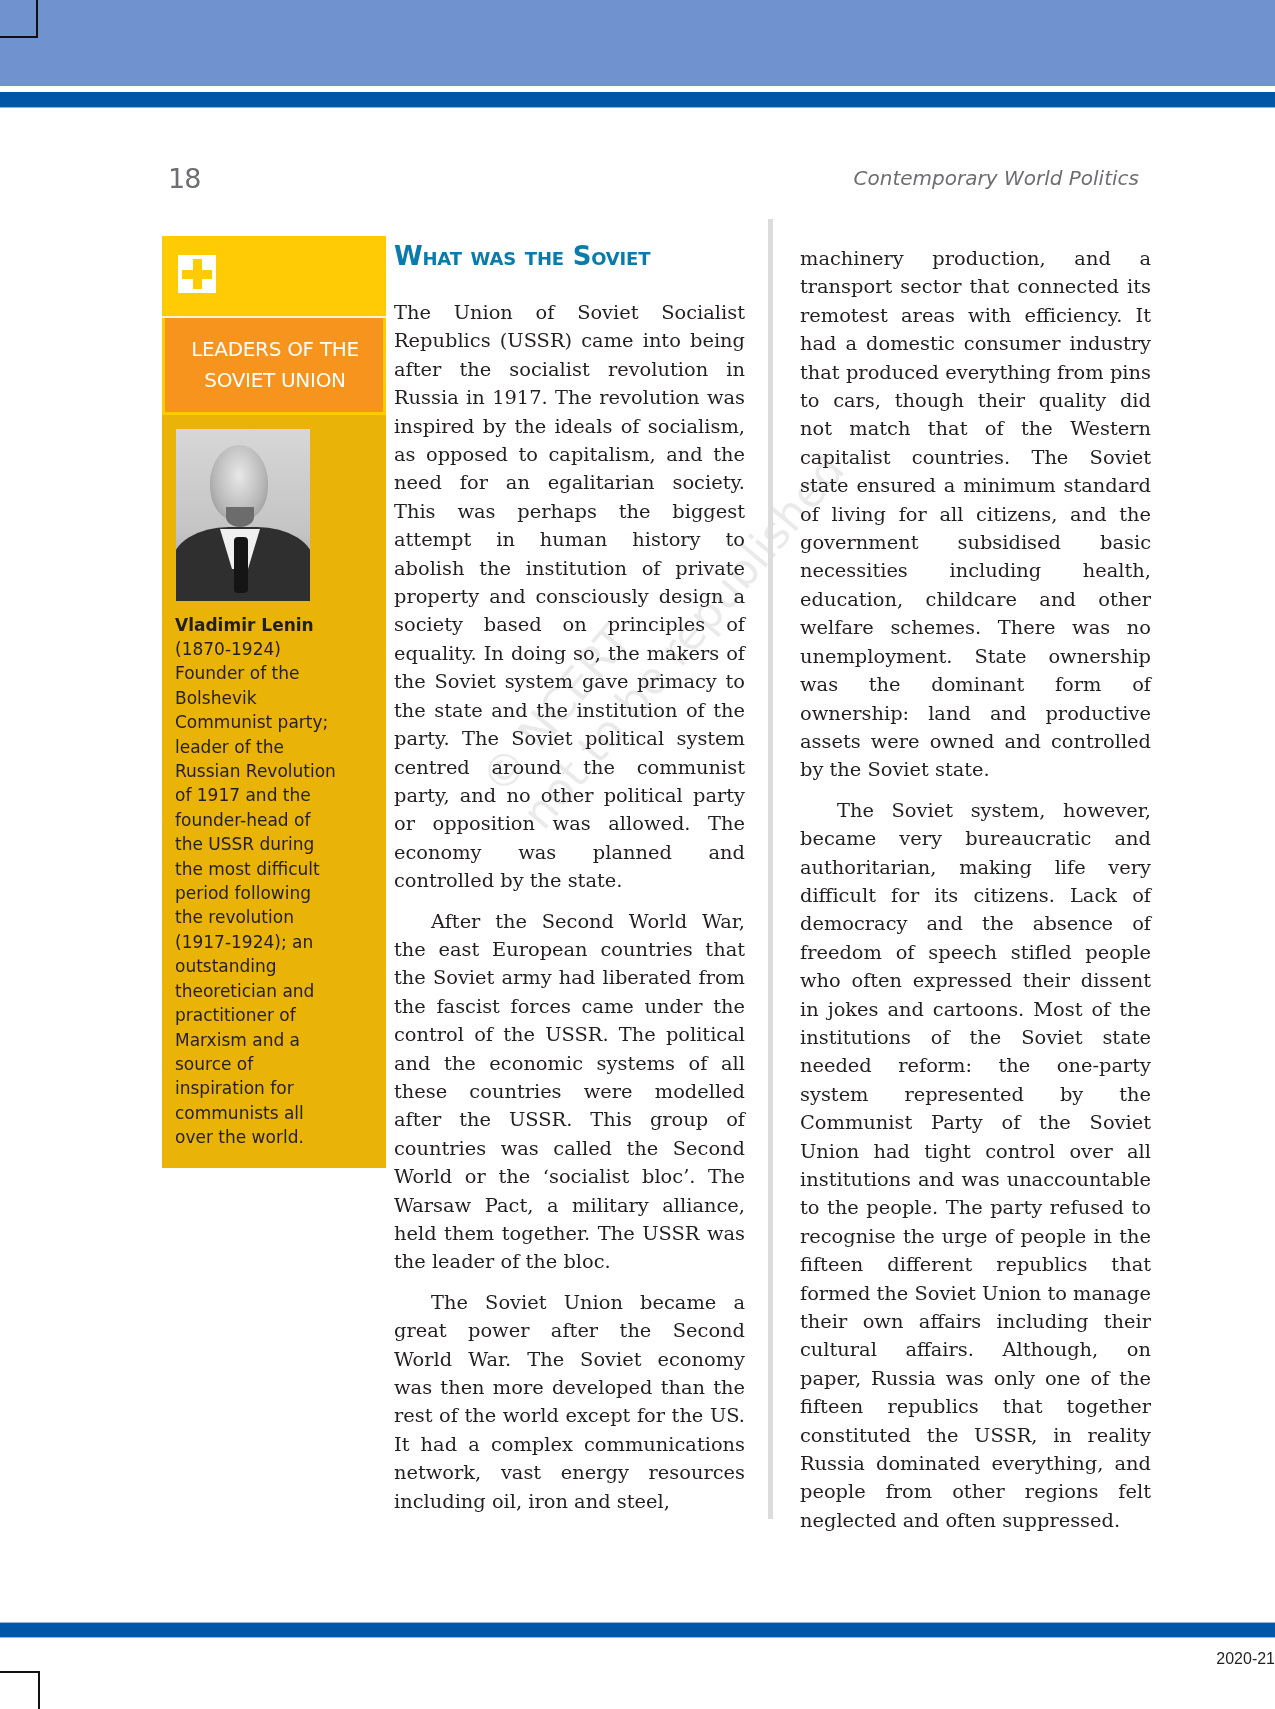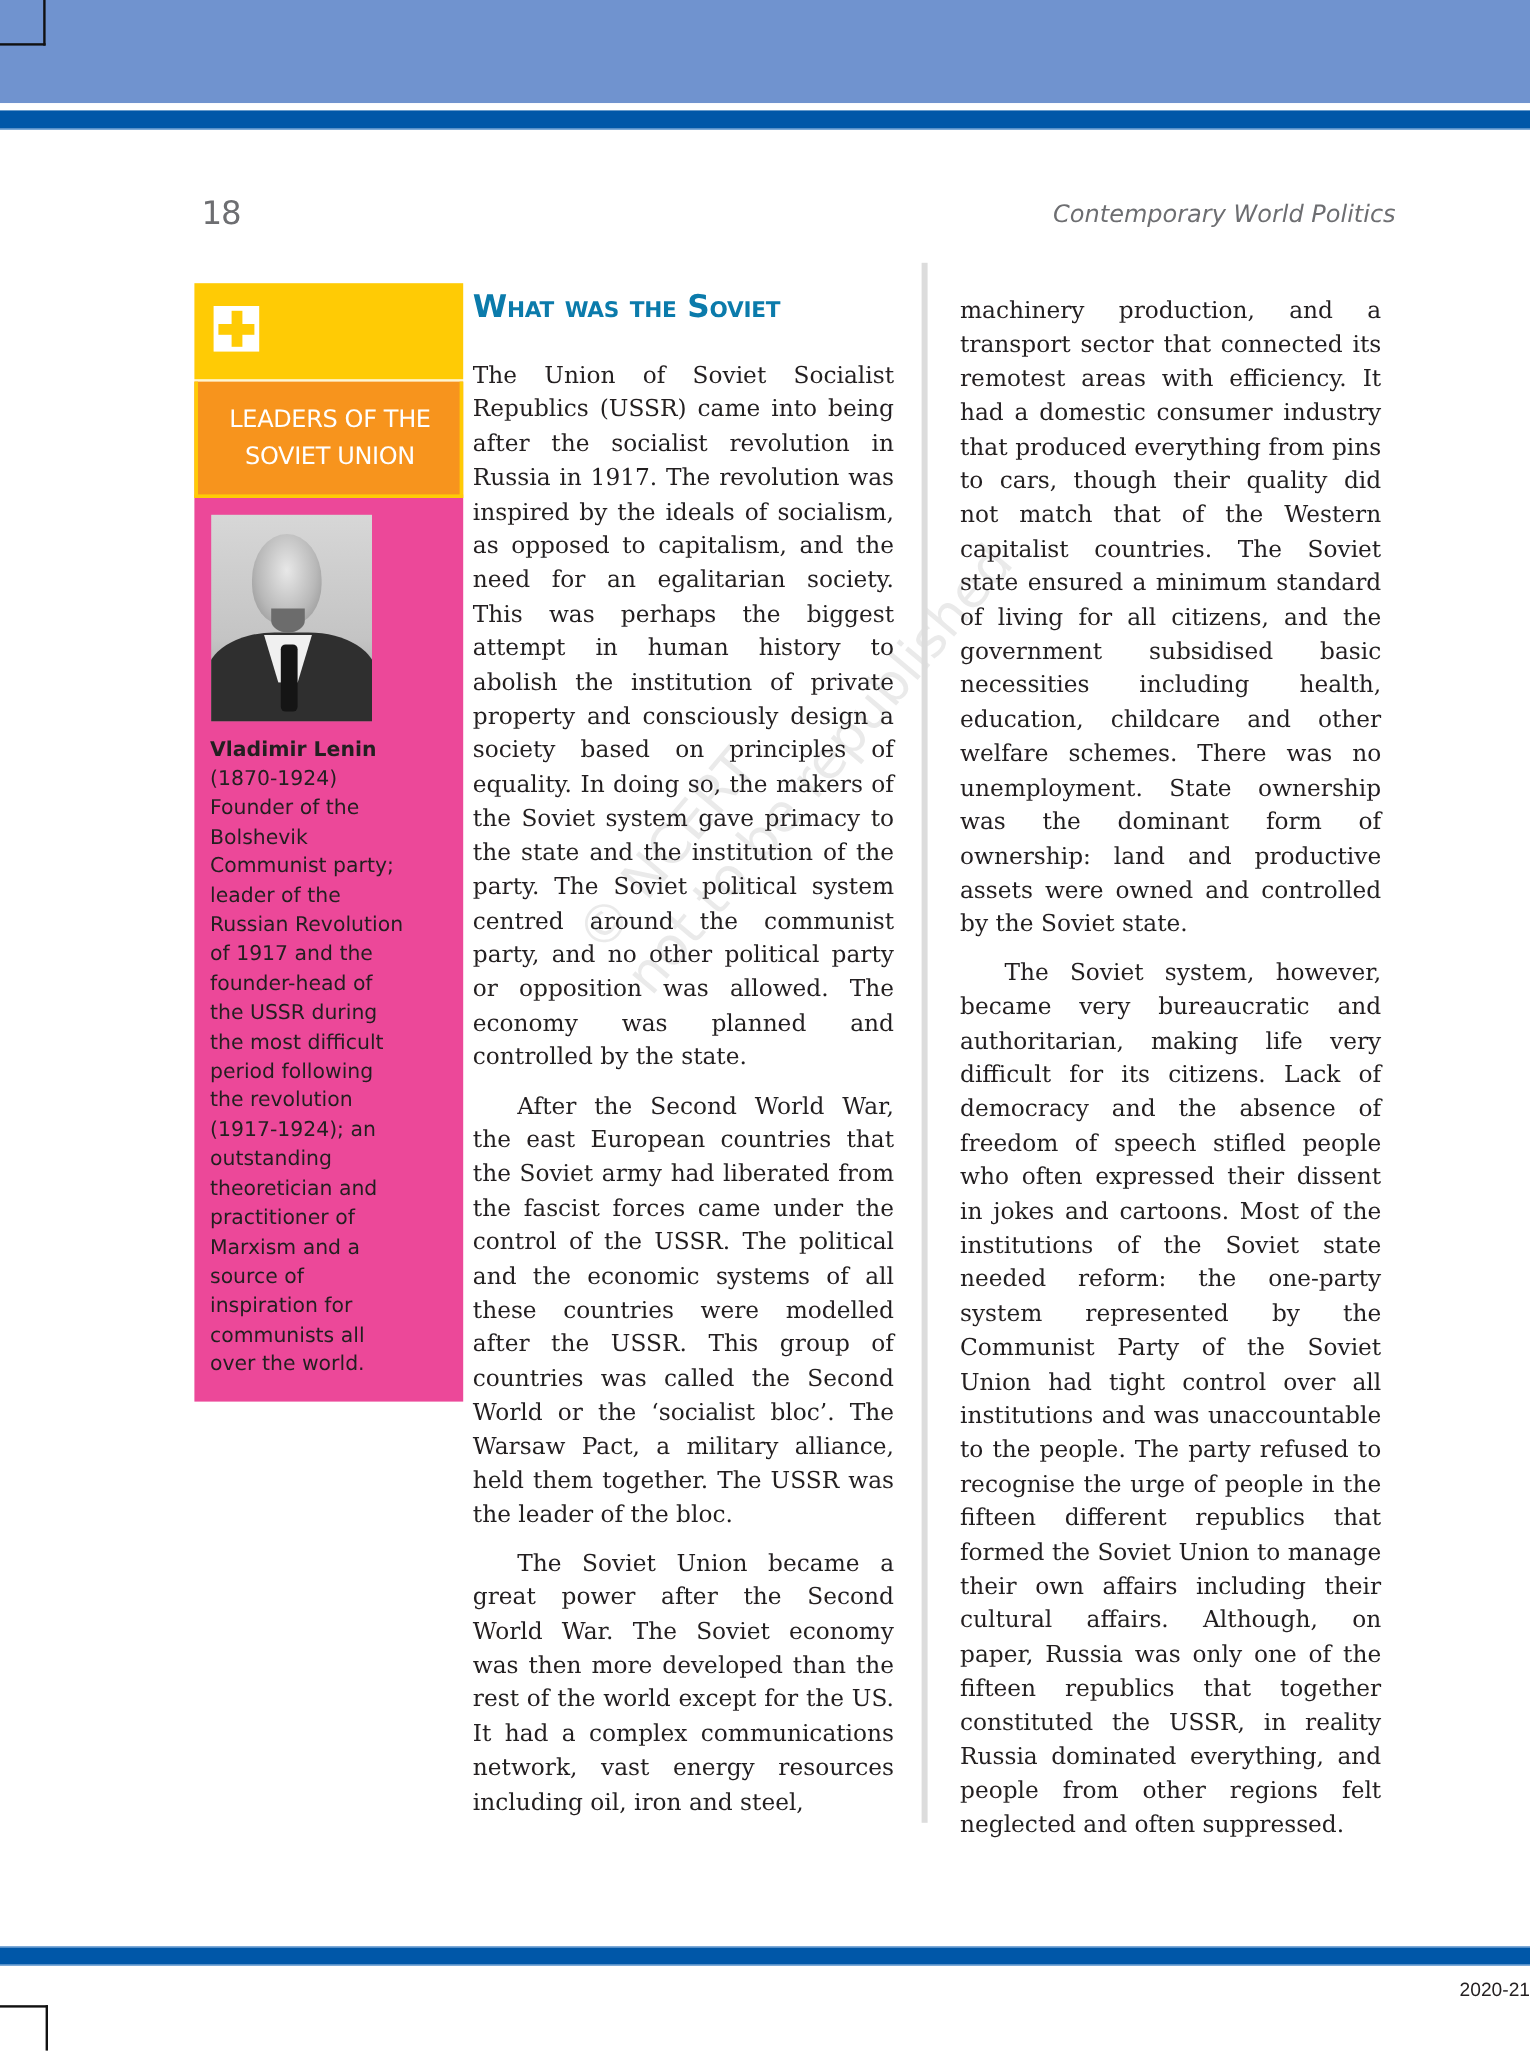--- a/index.html
+++ b/index.html
@@ -9,32 +9,32 @@
     font-family: "DejaVu Serif", serif;
     color: #231f20;
   }
   .top-band { position: absolute; left: 0; top: 0; width: 1275px; height: 86px; background: #7093cf; }
   .top-white { position: absolute; left: 0; top: 86px; width: 1275px; height: 6px; background: #ffffff; }
   .top-stripe { position: absolute; left: 0; top: 92px; width: 1275px; height: 15px; background: #0057a8; border-bottom: 1px solid #8fb6e0; }
   .crop-mark-top { position: absolute; left: 0; top: 0; width: 38px; height: 38px; border-right: 2px solid #111; border-bottom: 2px solid #111; box-sizing: border-box; }
   .crop-mark-bottom { position: absolute; left: 0; top: 1671px; width: 40px; height: 38px; border-right: 2px solid #111; border-top: 2px solid #111; box-sizing: border-box; }
 
   .page-number { position: absolute; left: 168px; top: 163px; font-family: "DejaVu Sans", sans-serif; font-size: 27px; color: #6d6e71; letter-spacing: -1px; }
-  .running-head { position: absolute; right: 112px; top: 166px; font-family: "DejaVu Sans", sans-serif; font-style: italic; font-size: 20px; color: #6d6e71; font-weight: 300; }
+  .running-head { position: absolute; right: 136px; top: 166px; font-family: "DejaVu Sans", sans-serif; font-style: italic; font-size: 20px; color: #6d6e71; font-weight: 300; }
 
   
   .sidebar { position: absolute; left: 162px; top: 236px; width: 224px; }
   .sidebar-top { height: 80px; background: #ffcb05; position: relative; }
   .plus-box { position: absolute; left: 16px; top: 19px; width: 38px; height: 38px; background: #fff; }
   .plus-box::before, .plus-box::after { content: ""; position: absolute; background: #ffcb05; }
   .plus-box::before { left: 15px; top: 4px; width: 9px; height: 30px; }
   .plus-box::after { left: 4px; top: 15px; width: 30px; height: 9px; }
   .sidebar-gap { height: 2px; background: #fff6d0; }
   .sidebar-title { background: #f7941d; border: 3px solid #ffcb05; border-top: 0; box-sizing: border-box; padding: 16px 4px 16px 6px; text-align: center; font-family: "DejaVu Sans", sans-serif; font-size: 20px; line-height: 31px; color: #fff; letter-spacing: -0.3px; }
-  .sidebar-body { background: #ec4899; padding: 14px 12px 18px 13px; }
+  .sidebar-body { background: #eab308; padding: 14px 12px 18px 13px; }
   .portrait { width: 134px; height: 172px; margin-left: 1px; background: linear-gradient(180deg, #d7d7d7 0%, #c4c4c4 60%, #9a9a9a 100%); position: relative; overflow: hidden; }
   .portrait .head { position: absolute; left: 34px; top: 16px; width: 58px; height: 76px; border-radius: 50% 50% 45% 45%; background: radial-gradient(ellipse at 50% 40%, #e8e8e8 0%, #b8b8b8 60%, #8a8a8a 100%); }
   .portrait .beard { position: absolute; left: 50px; top: 78px; width: 28px; height: 20px; border-radius: 0 0 50% 50%; background: #6c6c6c; }
   .portrait .body { position: absolute; left: -4px; top: 98px; width: 142px; height: 90px; border-radius: 40% 40% 0 0; background: #2f2f2f; }
   .portrait .collar { position: absolute; left: 44px; top: 100px; width: 40px; height: 40px; background: #f0f0f0; clip-path: polygon(0 0, 100% 0, 70% 100%, 30% 100%); }
   .portrait .tie { position: absolute; left: 58px; top: 108px; width: 14px; height: 56px; background: #151515; border-radius: 4px; }
   .leader-name { margin-top: 12px; font-family: "DejaVu Sans", sans-serif; font-weight: bold; font-size: 17px; color: #231f20; line-height: 24px; }
   .leader-desc { font-family: "DejaVu Sans", sans-serif; font-size: 17px; line-height: 24.4px; color: #231f20; white-space: pre-line; }
 
   

